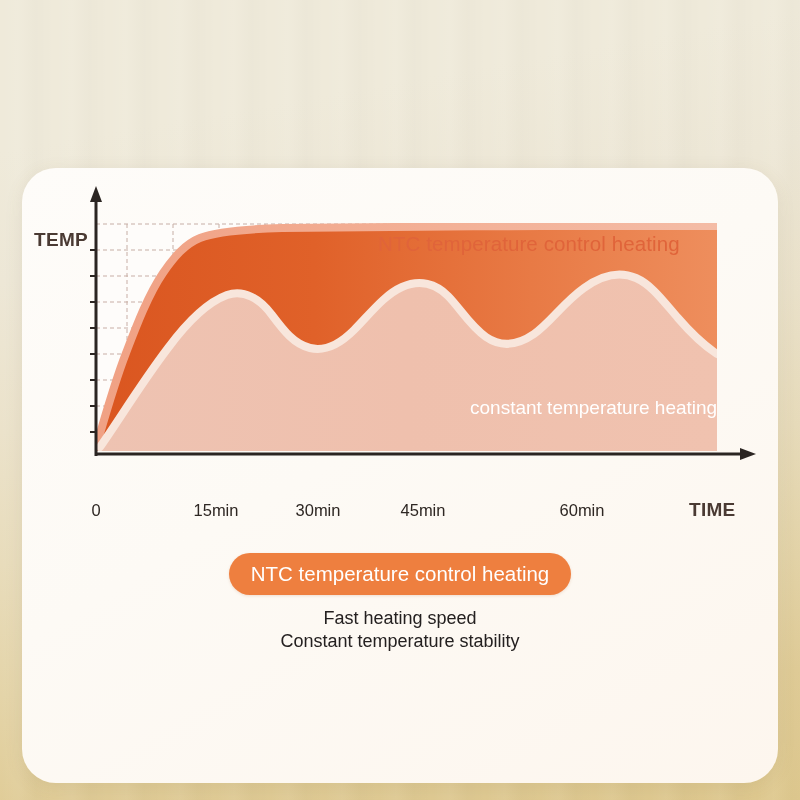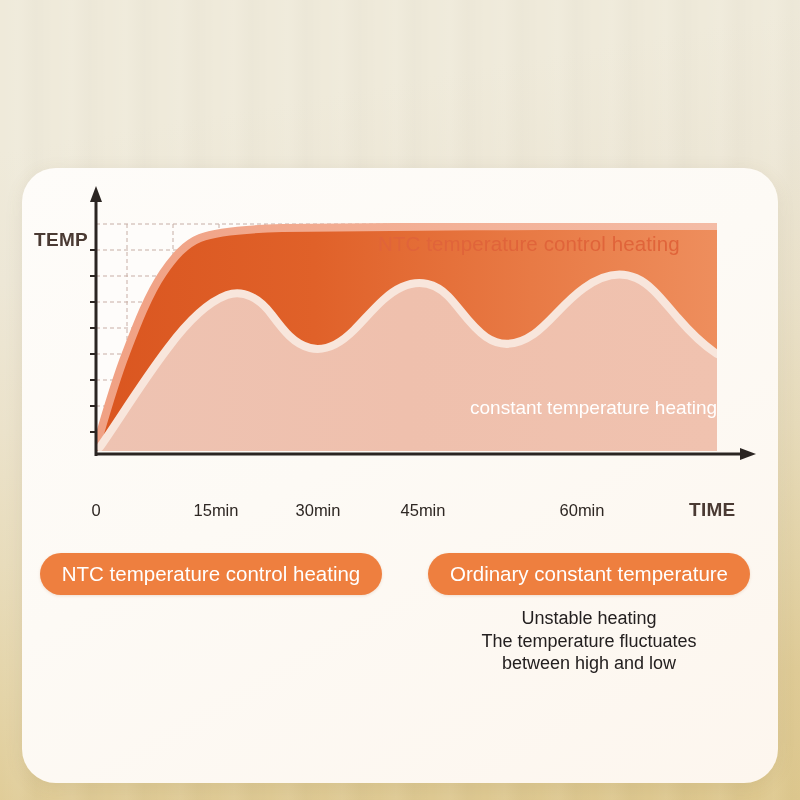--- a/index.html
+++ b/index.html
@@ -305,23 +305,19 @@
 
     <div id="series-title-ntc">NTC temperature control heating</div>
     <div id="series-title-constant">constant temperature
 heating</div>
   </div>
 
   <div id="footer">
 
     <div class="footer-col">
       <div class="pill">NTC temperature control heating</div>
+      <div class="blurb">Fast heating speed
+Constant temperature stability</div>
     </div>
 
-    <div class="footer-col">
-      <div class="pill">Ordinary constant temperature</div>
-      <div class="blurb">Unstable heating
-The temperature fluctuates
-between high and low</div>
-    </div>
 
   </div>
 </div>
 
 </body></html>

